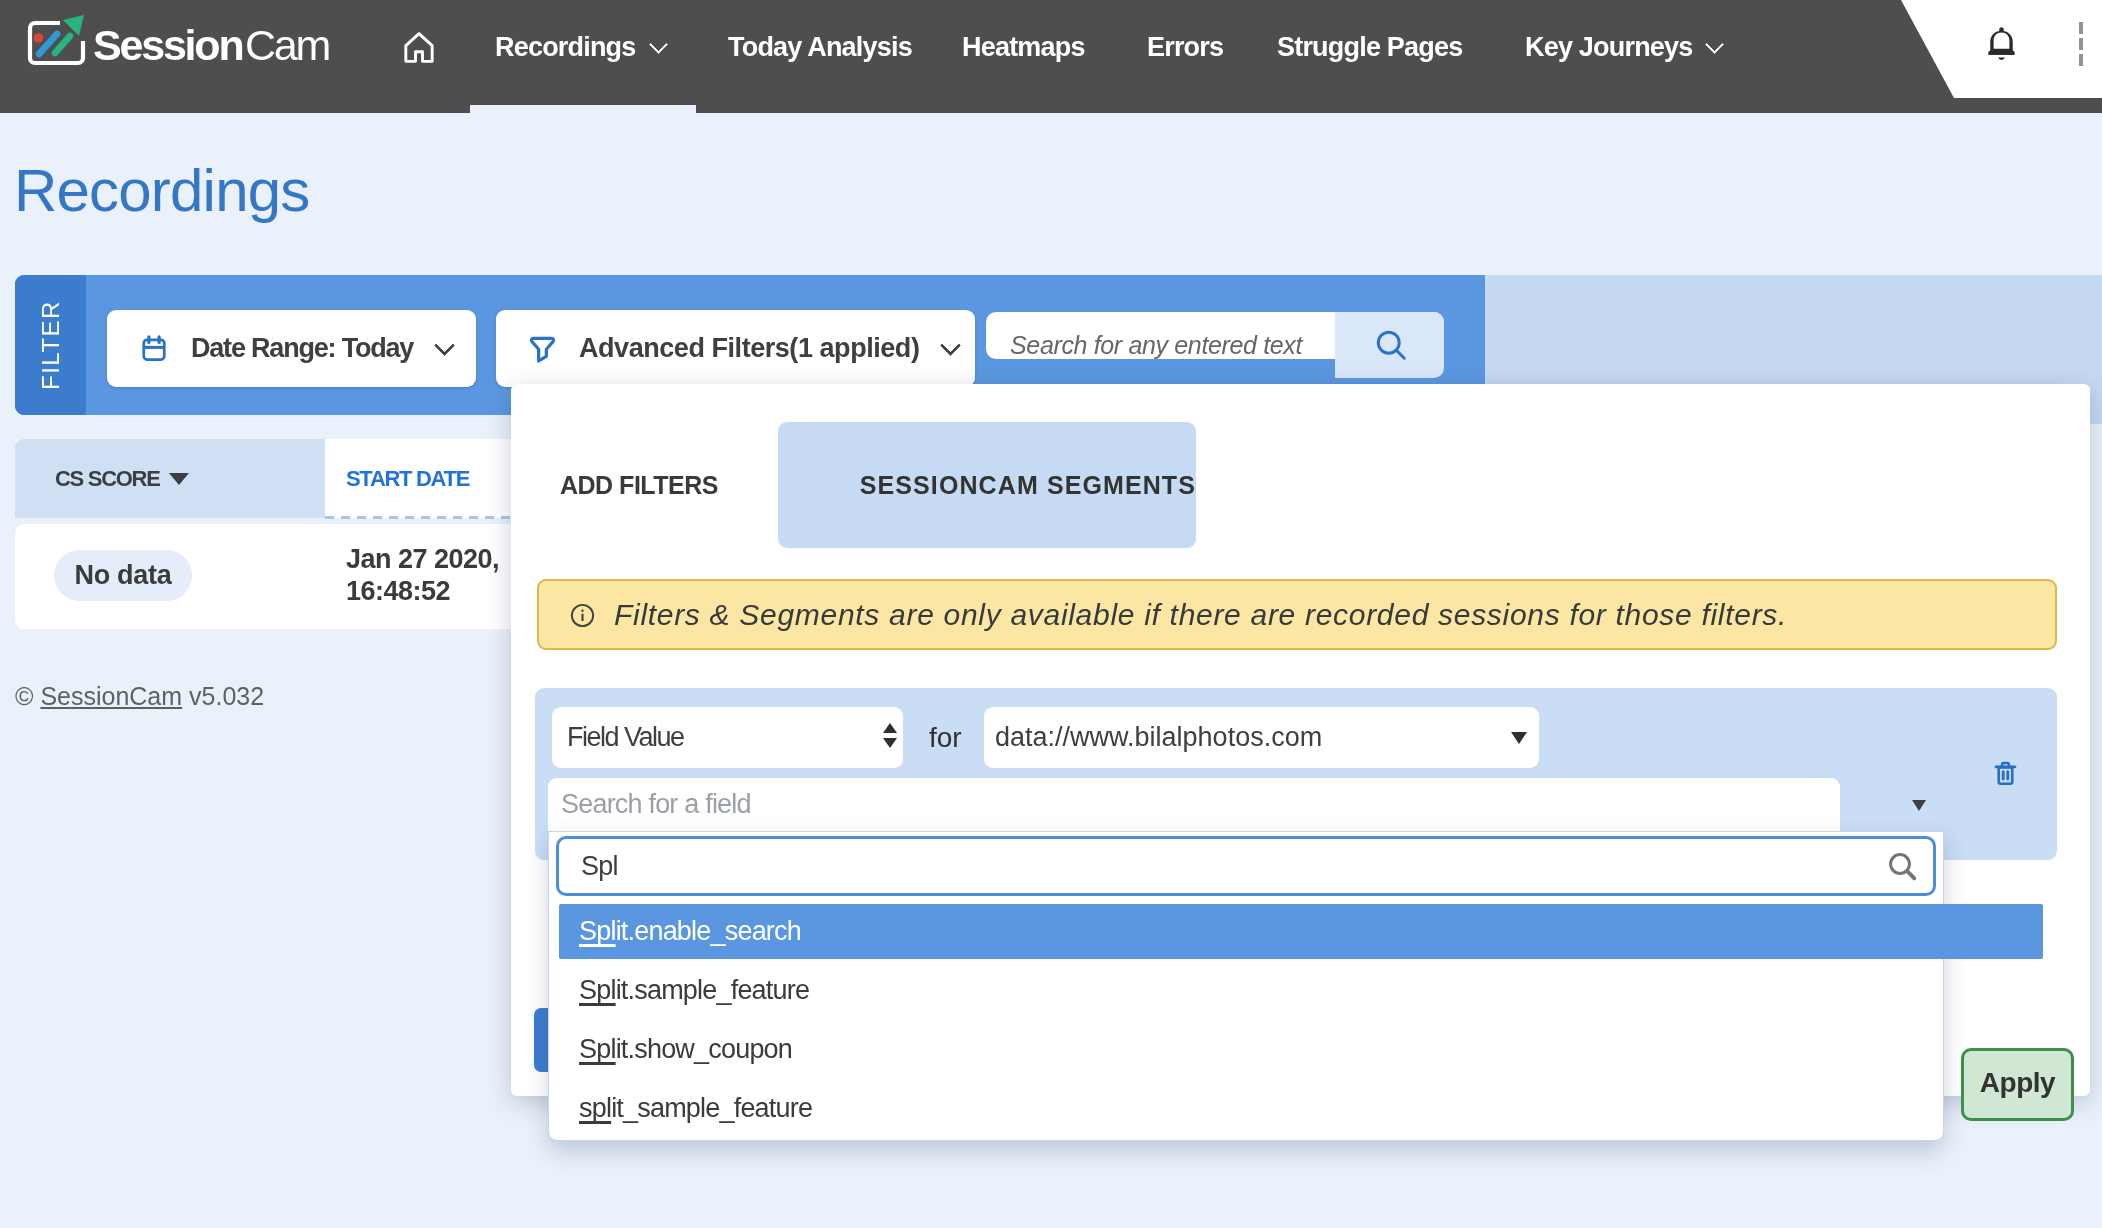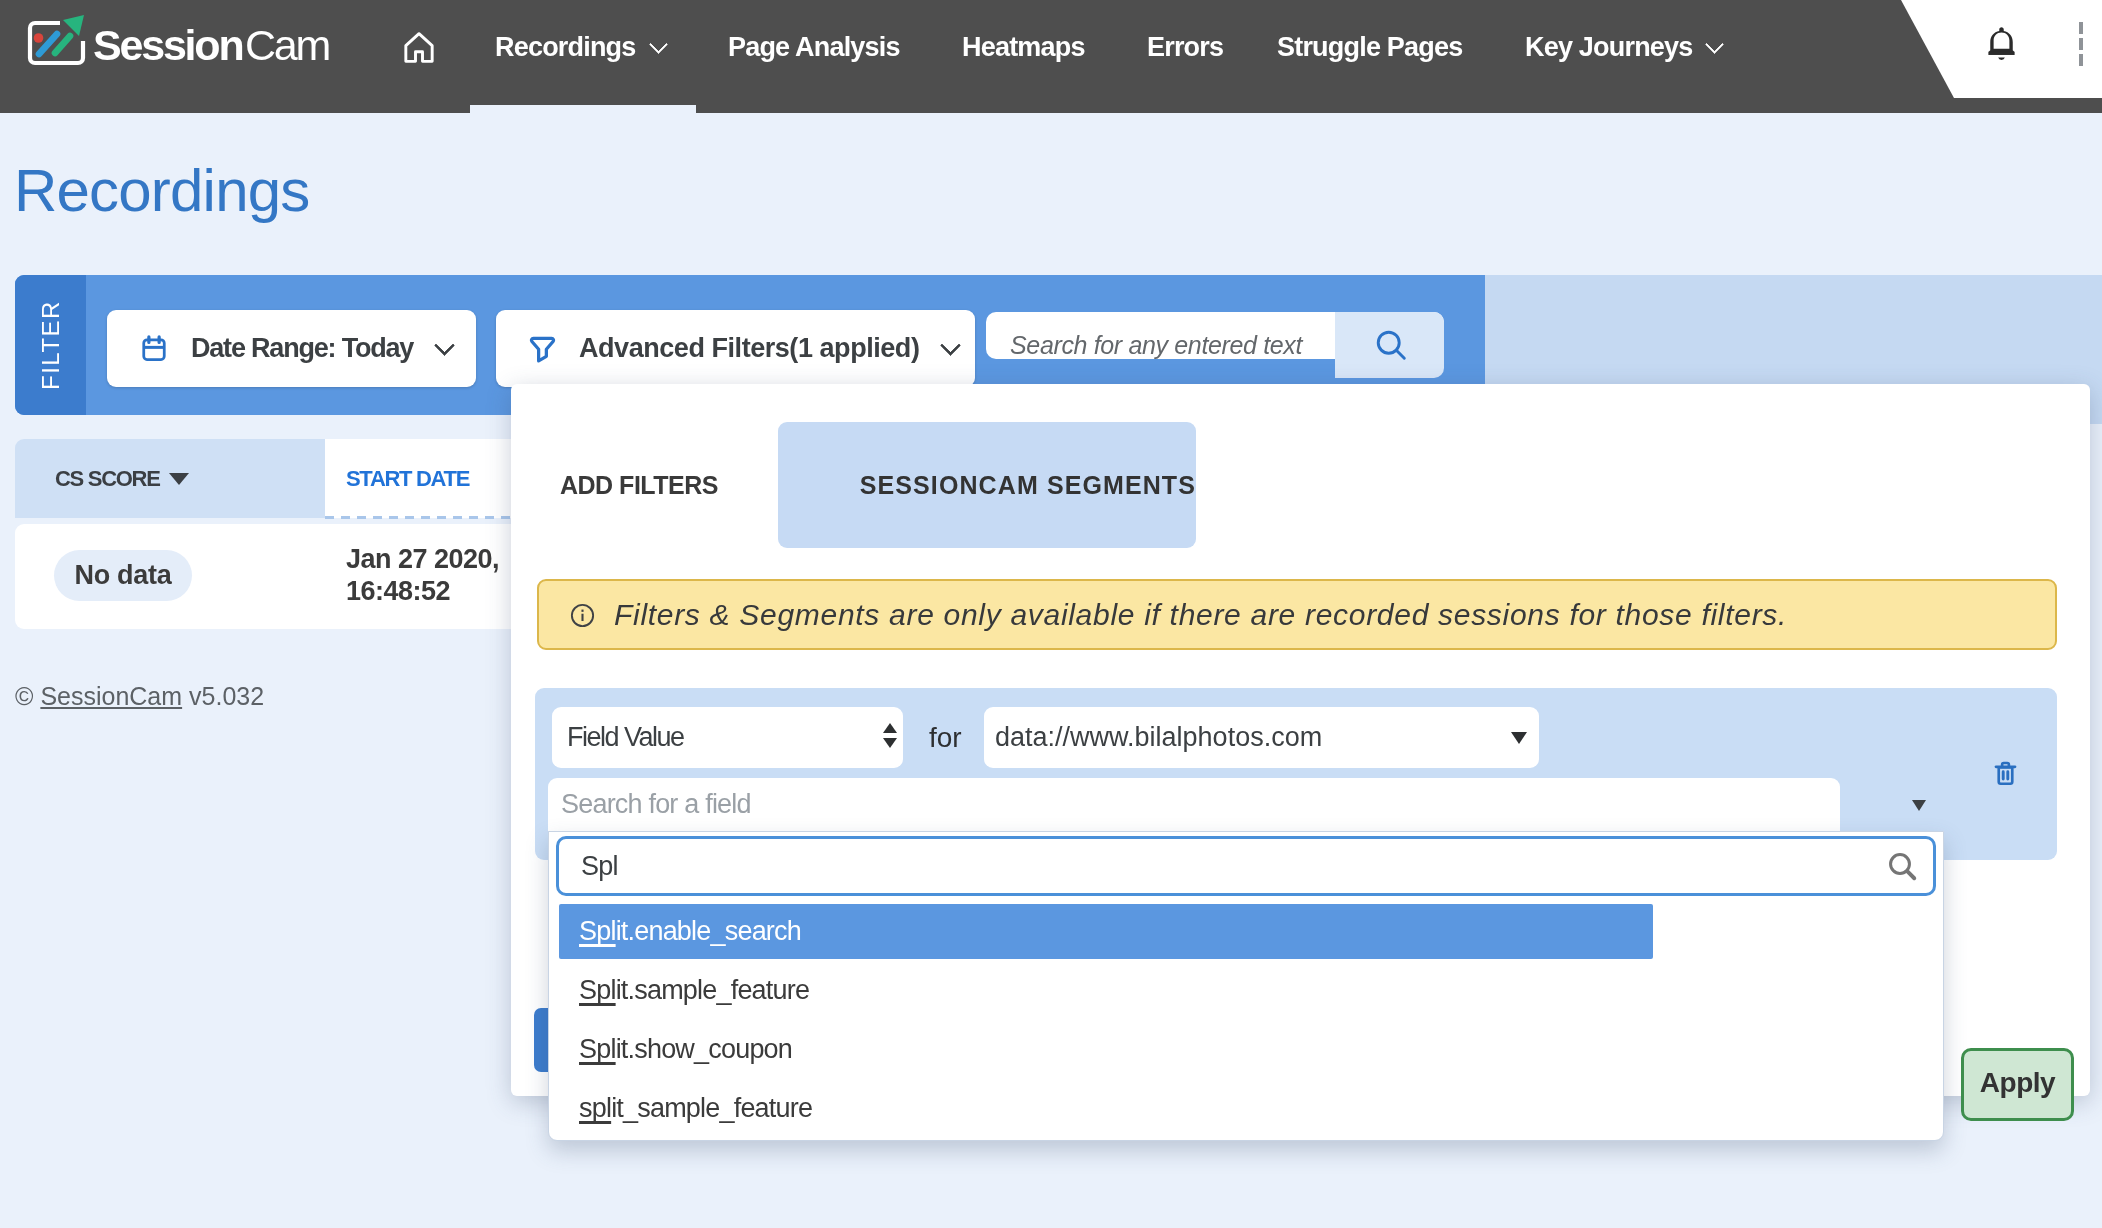--- a/index.html
+++ b/index.html
@@ -42,21 +42,21 @@
   #bannertext{position:absolute;left:75px;top:0;height:67px;line-height:67px;font-size:30px;font-style:italic;color:#37393b;letter-spacing:0.7px;white-space:nowrap;}
   #fpanel{position:absolute;left:24px;top:304px;width:1522px;height:172px;background:#c9ddf5;border-radius:9px;}
   .wsel{position:absolute;background:#fff;border-radius:9px;color:#3c4043;font-size:27px;letter-spacing:-0.5px;}
   #fv{left:17px;top:19px;width:351px;height:61px;line-height:61px;letter-spacing:-1.5px;}
   #fortxt{position:absolute;left:394px;top:19px;height:61px;line-height:61px;font-size:28px;font-weight:400;color:#2d2f31;}
   #urlsel{left:449px;top:19px;width:555px;height:61px;line-height:61px;letter-spacing:0px;}
   
   #sfield{position:absolute;left:548px;top:778px;width:1292px;height:53px;background:#fff;border-radius:9px 9px 0 0;color:#9aa0a6;font-size:27px;line-height:53px;letter-spacing:-0.8px;}
   #ddpanel{position:absolute;left:548px;top:831px;width:1396px;height:310px;background:#fff;border:1px solid #c8d4e4;border-radius:0 0 9px 9px;box-sizing:border-box;box-shadow:0 10px 22px rgba(60,80,110,.25);}
   #spl{position:absolute;left:7px;top:4px;width:1380px;height:60px;border:3px solid #4a90d9;border-radius:10px;box-sizing:border-box;font-size:27px;color:#3c4043;line-height:54px;letter-spacing:-0.8px;}
-  .opt{position:absolute;left:10px;width:1094px;height:55px;line-height:55px;font-size:27px;color:#3b3b3b;letter-spacing:-0.8px;}
+  .opt{position:absolute;left:10px;width:1484px;height:55px;line-height:55px;font-size:27px;color:#3b3b3b;letter-spacing:-0.8px;}
   .optin{padding-left:20px;}
   #opt1{top:72px;background:#5b97e0;color:#fff;border-radius:2px;}
   #sliver{position:absolute;left:534px;top:1008px;width:24px;height:64px;background:#3c7ccd;border-radius:7px;}
   #apply{position:absolute;left:1961px;top:1000px;width:113px;height:73px;background:#cfe7d3;border:3.5px solid #3e8e4d;border-radius:10px;box-sizing:border-box;text-align:center;line-height:64px;font-size:28px;font-weight:700;color:#333;letter-spacing:-0.5px;margin-top:48px;}
   u.sp{text-decoration:underline;text-underline-offset:4px;text-decoration-thickness:2.5px;text-decoration-skip-ink:none;}
 </style>
 </head>
 <body>
 <div id="page">
 
@@ -70,21 +70,21 @@
       <path d="M41 43 56 26" stroke="#27b47e" stroke-width="6.6" stroke-linecap="round" fill="none"></path>
       <path d="M70 5 49 10 65 26z" fill="#27b47e"></path>
 
       <text x="79" y="50" font-family="Liberation Sans, sans-serif" font-size="43" font-weight="700" fill="#fff" letter-spacing="-2.2">Session</text>
       <text x="231" y="50" font-family="Liberation Sans, sans-serif" font-size="43" font-weight="400" fill="#fff" letter-spacing="-2.2">Cam</text>
     </svg>
     <svg id="homeico" class="abs" style="left:398px;top:28px" width="42" height="40" viewBox="0 0 24 24">
         <path d="M4.1 10.6 12 3.4 19.9 10.6 V20 H14.1 V14.2 H9.9 V20 H4.1 Z" fill="none" stroke="#fff" stroke-width="1.75" stroke-linejoin="round"></path>
       </svg>
     <div class="navitem" style="left:495px;">Recordings<span class="caret"></span></div>
-    <div class="navitem" style="left:728px;">Page Analysis</div>
+    <div class="navitem" style="left:728px;">Today Analysis</div>
     <div class="navitem" style="left:962px;">Heatmaps</div>
     <div class="navitem" style="left:1147px;">Errors</div>
     <div class="navitem" style="left:1277px;text-align:center;">Struggle Pages</div>
     <div class="navitem" style="left:1525px;">Key Journeys<span class="caret"></span></div>
     <svg id="bell" class="abs" style="left:1979px;top:22px" width="45" height="47" viewBox="0 0 24 24">
         <path fill="#2b2b2b" d="M12 2.2c.7 0 1.2.5 1.2 1.2v.9c2.9.55 4.8 2.9 4.8 5.9v4.3l.9.9H5.1l.9-.9v-4.3c0-3 1.9-5.35 4.8-5.9v-.9c0-.7.5-1.2 1.2-1.2zm0 2.9c-2.5 0-4.2 1.9-4.2 4.2v4.4h8.4v-4.4c0-2.3-1.7-4.2-4.2-4.2z"></path>
         <path fill="none" stroke="#2b2b2b" stroke-width="1.7" d="M5 16.2h14"></path>
         <path fill="#2b2b2b" d="M10.2 18.4a1.9 1.9 0 0 0 3.6 0z"></path>
       </svg>
     <div class="abs" style="left:2079px;top:22px;width:4px;height:12px;background:#8f9398"></div>

